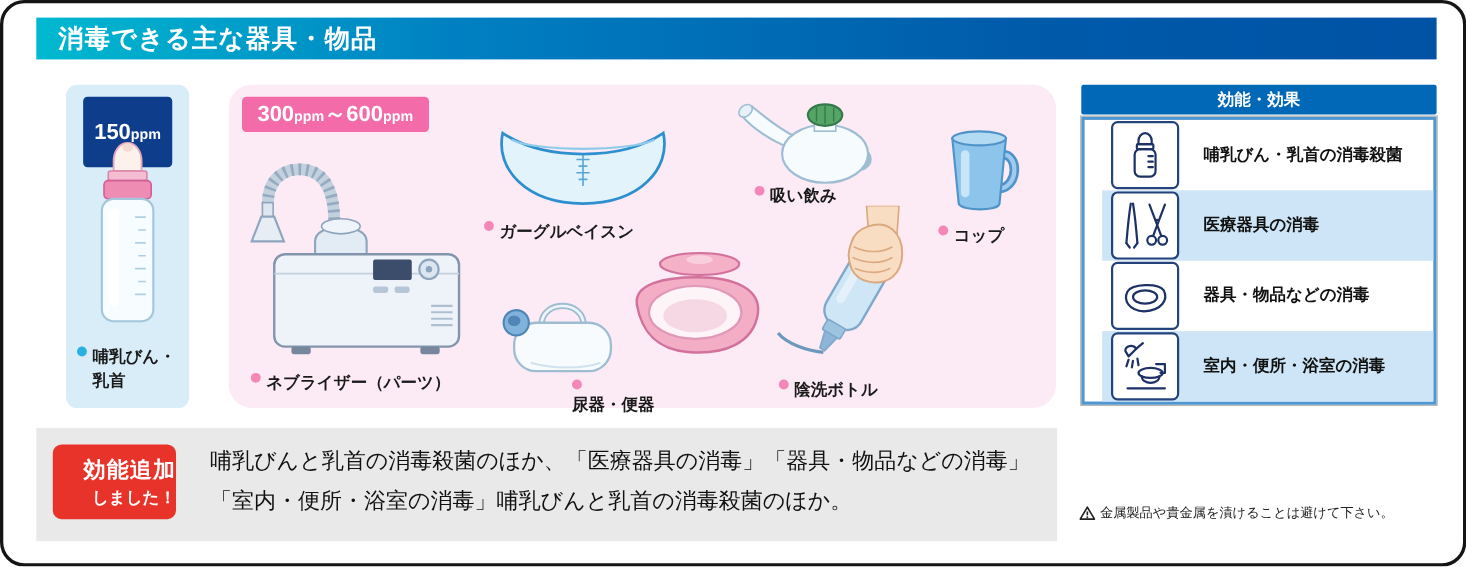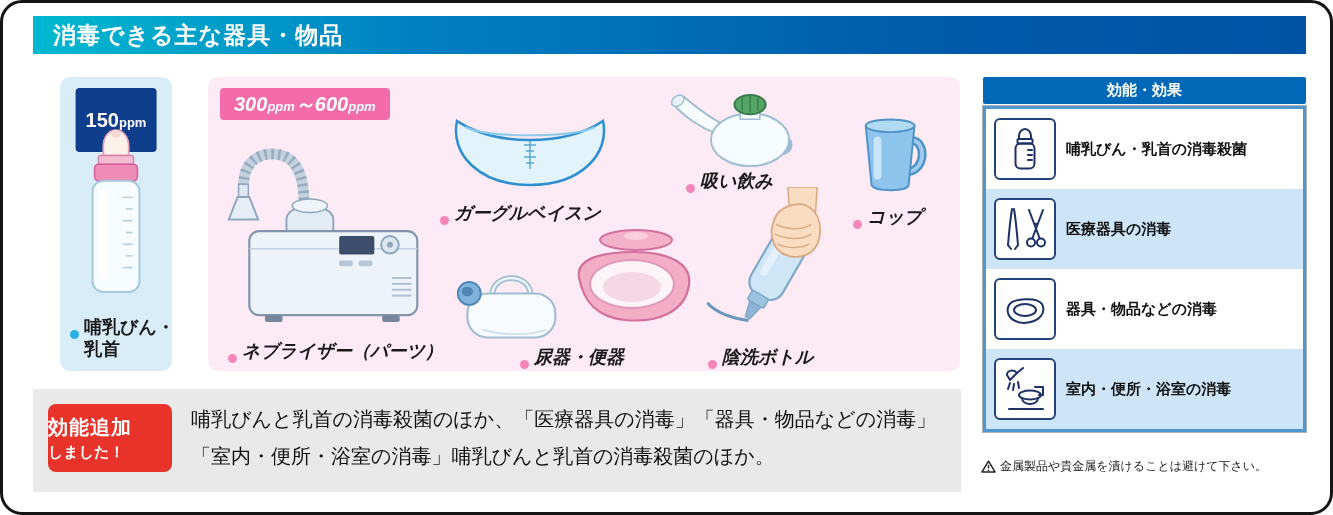--- a/index.html
+++ b/index.html
@@ -19,73 +19,73 @@
     display:flex; align-items:center; padding-left:20px;
   }
   .header .title { color:#fff; font-size:23px; font-weight:bold; letter-spacing:1px; }
   
   .panel-blue {
     position:absolute; left:57px; top:74px; width:112px; height:294px;
     background:#d9edf9; border-radius:10px;
   }
   .panel-pink {
     position:absolute; left:205px; top:74px; width:752px; height:294px;
-    background:#fcebf4; border-radius:10px;font-style:italic;
+    background:#fcebf4; border-radius:21px;
   }
   .badge-navy {
     position:absolute; left:50%; transform:translateX(-50%); top:11px;
     background:#0e3d8c; color:#fff; border-radius:4px; padding:20px 10px;
     font-weight:bold; white-space:nowrap; line-height:1.2;
   }
   .badge-pink {
     position:absolute; left:12px; top:11px;
     background:#f46ba9; color:#fff; border-radius:4px; padding:4px 14px;
     font-weight:bold; white-space:nowrap; line-height:1.2;
   }
   .v { font-size:20px; } .u { font-size:13px; }
   .illus { position:absolute; }
   .label {
-    position:absolute; font-size:18px; font-weight:bold; color:#1a1a1a;
-    white-space:nowrap; display:flex; align-items:flex-end; gap:5px;
+    position:absolute; font-size:15px; font-weight:bold; color:#1a1a1a;
+    white-space:nowrap; display:flex; align-items:flex-start; gap:5px;
   }
   .dot { width:9px; height:9px; border-radius:50%; flex:0 0 auto; }
   .dot.blue { background:#2bb0e4; }
   .dot.pink { background:#f487b8; }
   
   .effects { position:absolute; left:980px; top:74px; width:323px; }
   .effects-header {
     height:27px; background:#0068b7; color:#fff; font-size:15px; font-weight:bold;
     display:flex; align-items:center; justify-content:center; border-radius:2px;
   }
   .effects-body {
     margin-top:2px; border:3px solid #4e97d1; outline:1px solid #b0b0b0;
     background:#fff;
   }
-  .effect-row { display:flex; align-items:center; height:80px; padding:0 8px; gap:10px; }
+  .effect-row { display:flex; align-items:center; height:64px; padding:0 8px; gap:22px;margin-left:16px; }
   .effect-row:nth-child(even) { background:#cde5f6; }
   .icon-box {
     width:62px; height:62px; background:#fff; border:2px solid #24437c;
     border-radius:6px; display:flex; align-items:center; justify-content:center;
     flex:0 0 auto;
   }
   .effect-text { font-size:15px; font-weight:bold; color:#111; line-height:1.3; }
   .lineicon * { fill:none; stroke:#1d3166; stroke-width:2; stroke-linecap:round; stroke-linejoin:round; }
   .warning {
     position:absolute; left:978px; top:455px; width:335px; font-size:12px; color:#222;
     display:flex; align-items:center; gap:4px; white-space:nowrap;
   }
   
   .bottom-bar {
     position:absolute; left:30px; top:386px; width:928px; height:103px;
     background:#e9e9e9;
   }
   .badge-red {
-    position:absolute; left:15px; top:15px; width:124px; height:68px;
+    position:absolute; left:15px; top:15px; width:112px; height:68px;
     background:#e8332a; border-radius:8px; color:#fff;
-    display:flex; flex-direction:column; align-items:flex-start; justify-content:center; gap:2px;
+    display:flex; flex-direction:column; align-items:flex-end; justify-content:center; gap:2px;
   }
   .badge-red .l1 { font-size:20px; font-weight:bold; letter-spacing:1px; }
   .badge-red .l2 { font-size:15px; font-weight:bold; }
   .bottom-text {
     position:absolute; left:158px; top:12px; font-size:20px; font-weight:normal;
     color:#111; line-height:1.85; white-space:nowrap;
   }
 </style>
 </head>
 <body>
@@ -212,21 +212,21 @@
       <path d="M30,74 C50,80 80,80 96,74" fill="none" stroke="#cfe2ef" stroke-width="2"></path>
     </svg>
 
     <svg class="illus" style="left:358px; top:150px;" width="135" height="102" viewBox="0 0 135 102">
       <ellipse cx="70" cy="13" rx="36" ry="10" fill="#f4b1c8" stroke="#d2729c" stroke-width="2"></ellipse>
       <ellipse cx="70" cy="9" rx="12" ry="4" fill="#f9cfde"></ellipse>
       <path d="M13,50 C10,31 38,25 68,25 C102,25 126,36 123,58 C119,85 92,96 59,93 C29,90 17,73 13,50 Z" fill="#f3aec6" stroke="#d2729c" stroke-width="2.2"></path>
       <ellipse cx="66" cy="57" rx="42" ry="24" fill="#fdf4f8" stroke="#e098b8" stroke-width="2"></ellipse>
       <ellipse cx="66" cy="60" rx="29" ry="15" fill="#f6d7e4"></ellipse>
     </svg>
-    <div class="label" style="left:312px; top:268px;">
+    <div class="label" style="left:312px; top:268px;flex-direction:column;">
       <span class="dot pink"></span>
       <span>尿器・便器</span>
     </div>
 
     <svg class="illus" style="left:495px; top:110px;" width="148" height="155" viewBox="0 0 150 158">
       <path d="M46,136 C30,134 12,128 4,118" fill="none" stroke="#6d98bb" stroke-width="3"></path>
       <g transform="rotate(30 75 80)">
         <rect x="57" y="28" width="37" height="88" rx="15" fill="#cfe6f6" stroke="#7fa8c9" stroke-width="2.2"></rect>
         <rect x="66" y="114" width="19" height="11" rx="2" fill="#9cc3e0" stroke="#7fa8c9" stroke-width="1.5"></rect>
         <path d="M69,125 L82,125 L78,141 L73,141 Z" fill="#8cb5d8" stroke="#7fa8c9" stroke-width="1.5"></path>

